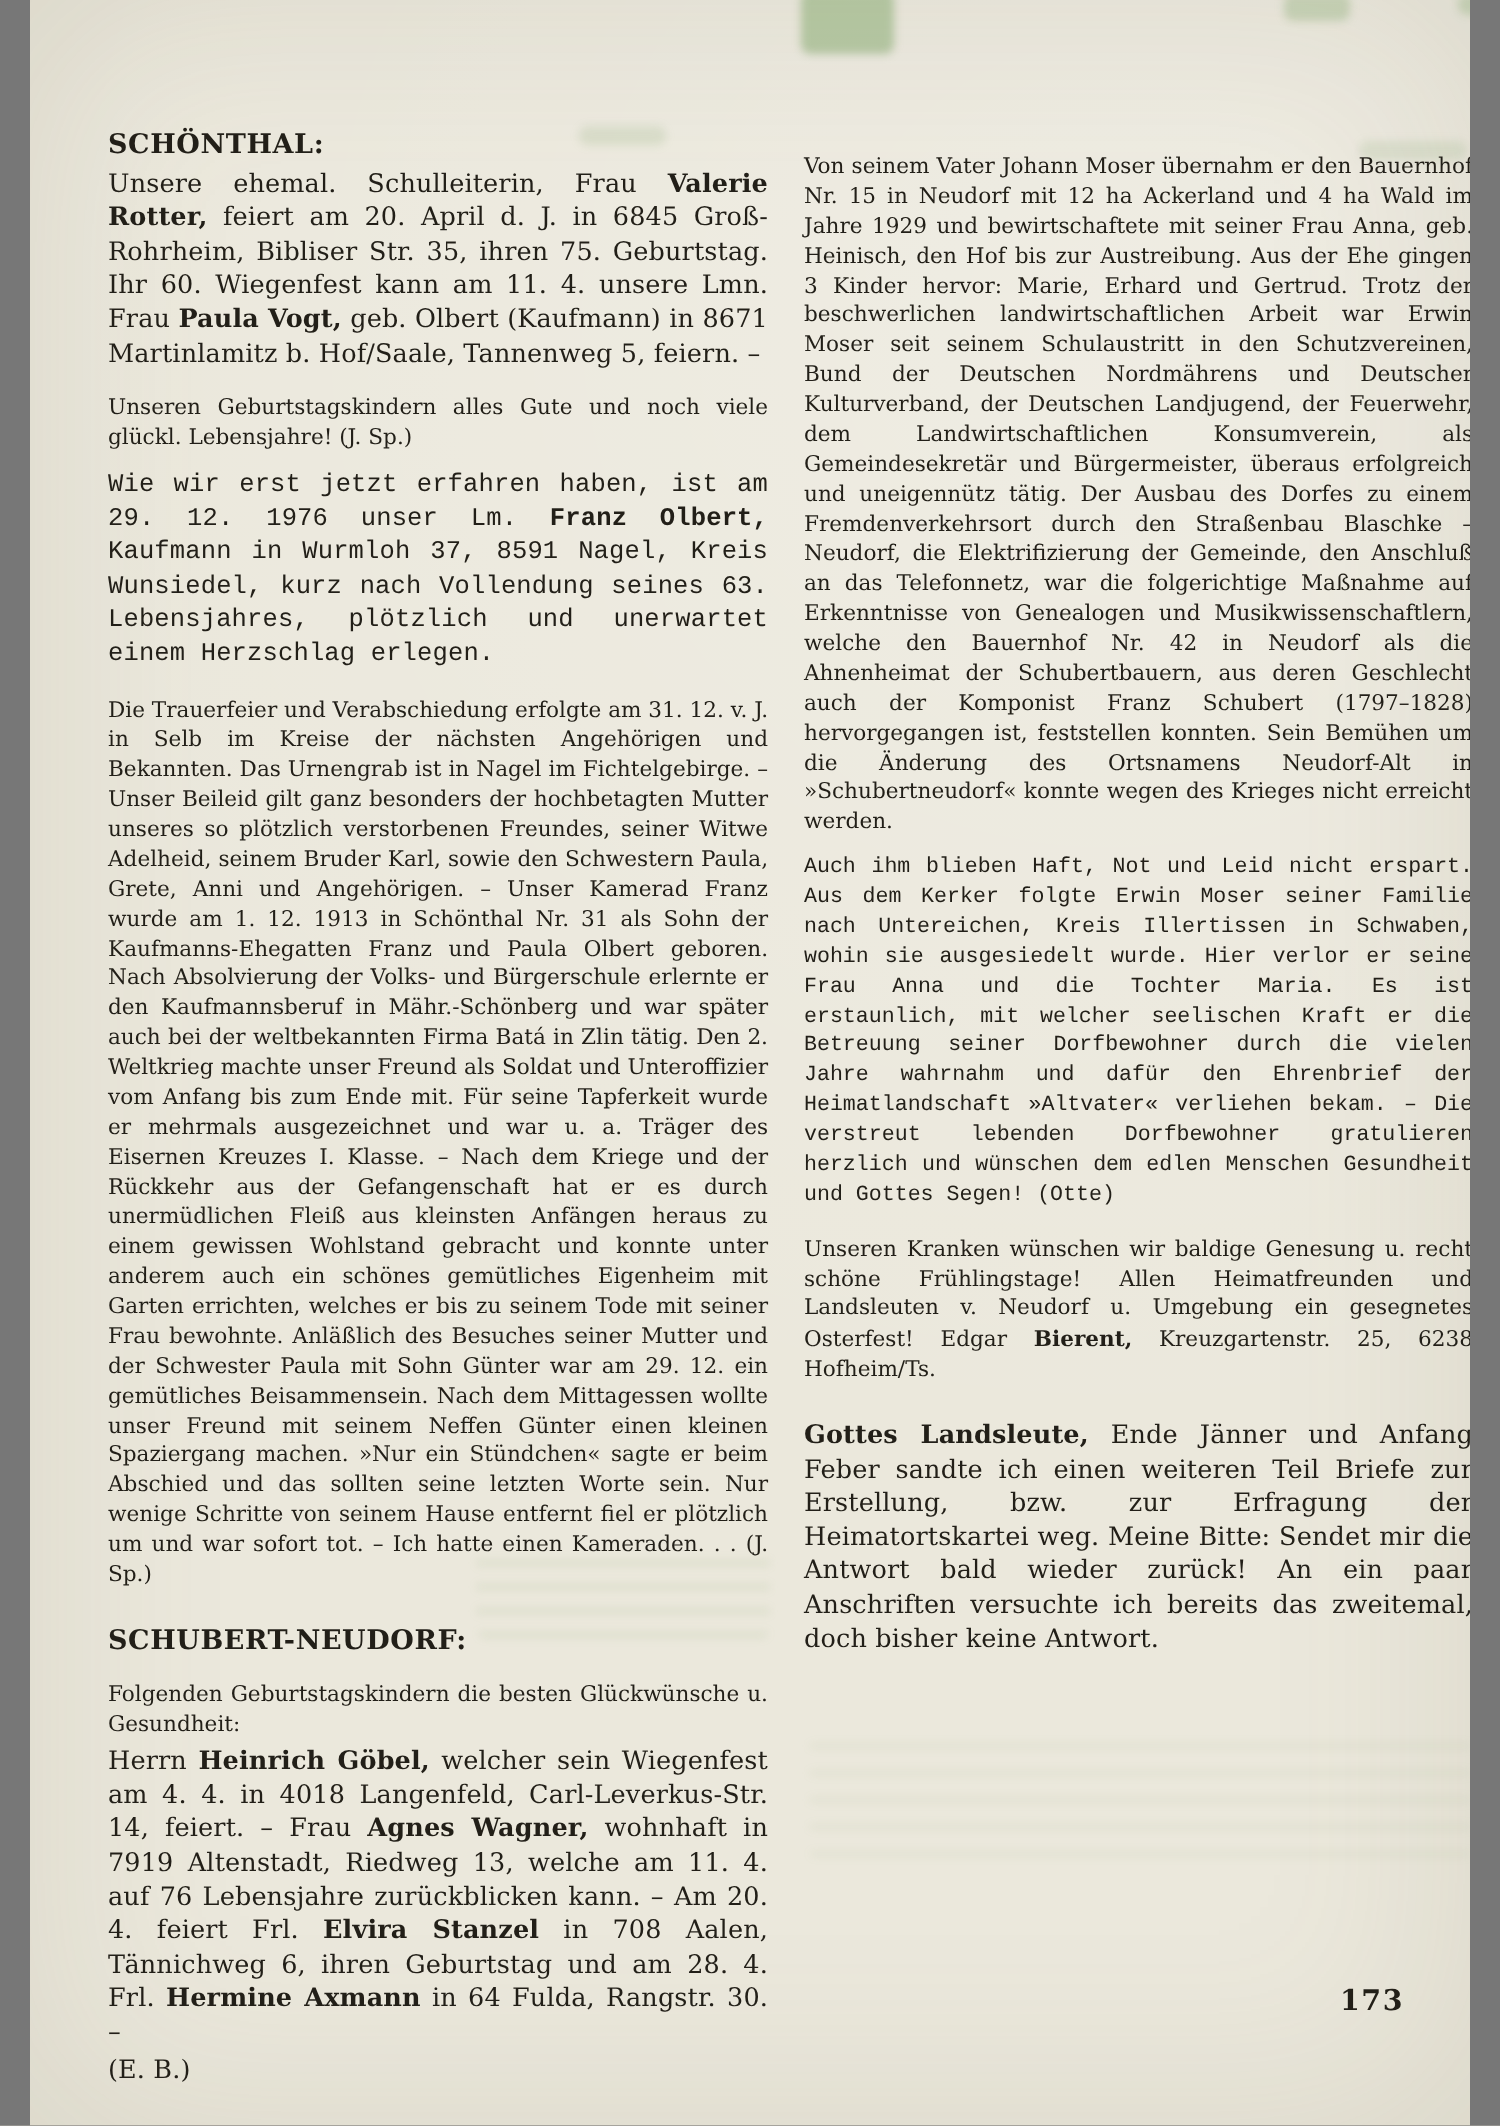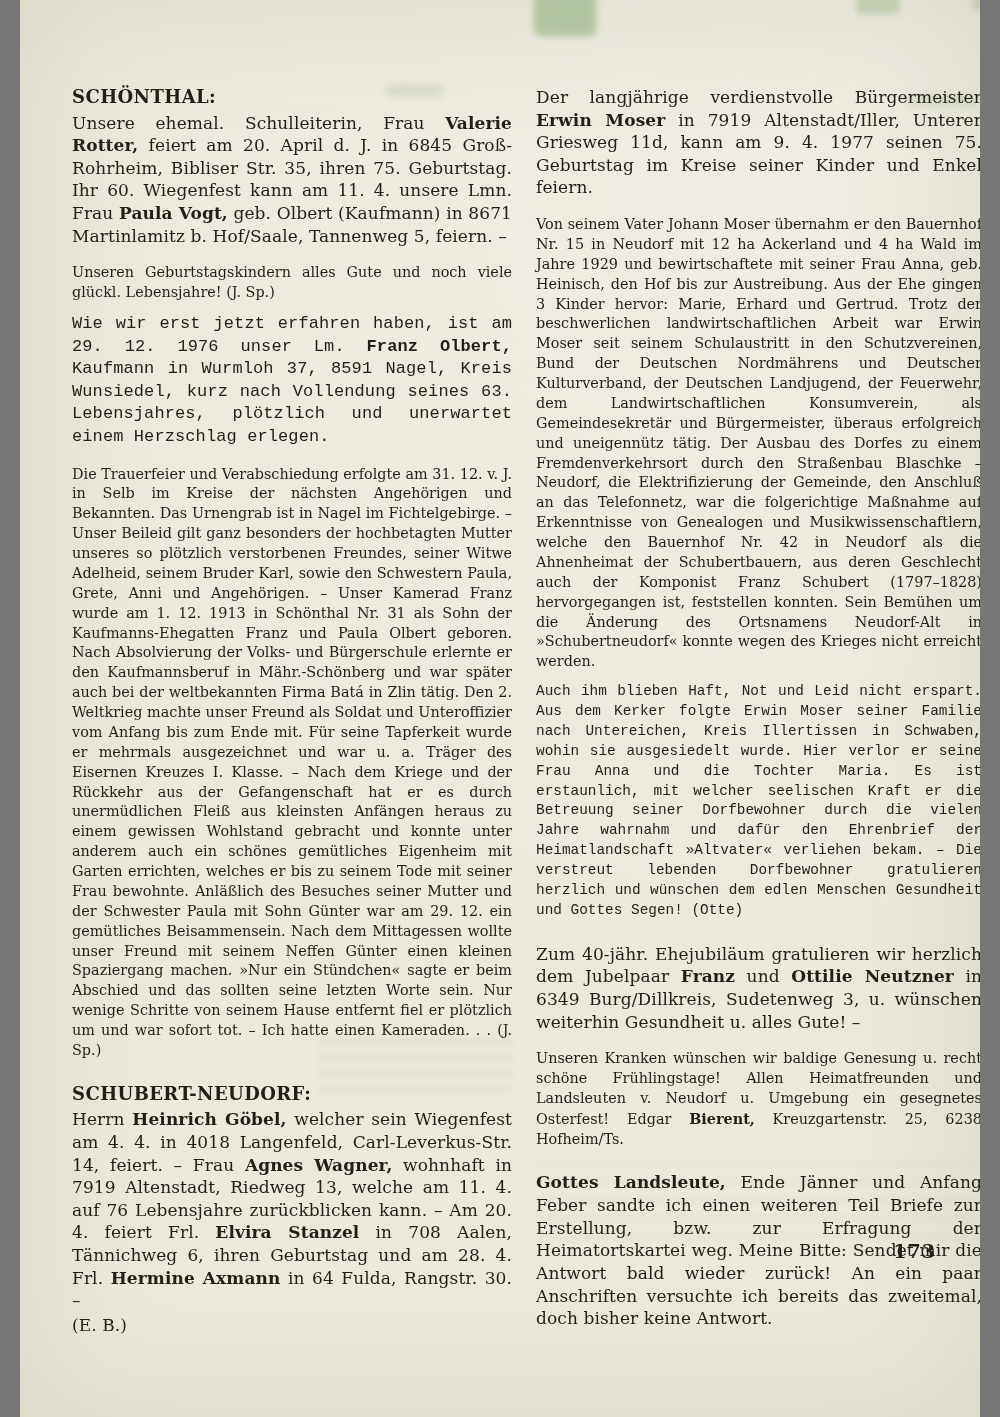--- a/index.html
+++ b/index.html
@@ -28,21 +28,21 @@
   .heading {
     margin:0 0 3px 0;
     font-size:18px; font-weight:700; letter-spacing:0.4px;
     line-height:1.25;
   }
   .b { font-weight:700; }
   .sp-sm { margin-top:10px;font-family:Liberation Mono, monospace; }
   .sp-lg { margin-top:22px; }
   .sig { text-align:left; padding-right:8px; }
   .page-number {
-    position:absolute; top:1240px; right:44px;
+    position:absolute; top:1323px; right:44px;
     font-size:19px; font-weight:700; letter-spacing:1px;
   }
   
   .ghost { position:absolute; pointer-events:none; filter:blur(3px); border-radius:6px; }
   .g1 { left:514px; top:-6px;  width:62px; height:42px; background:rgba(116,158,92,0.45); }
   .g2 { left:836px; top:-4px;  width:44px; height:18px; background:rgba(116,158,92,0.30); }
   .g3 { left:952px; top:-4px;  width:32px; height:14px; background:rgba(116,158,92,0.28); }
   .g4 { left:366px; top:84px;  width:58px; height:13px; background:rgba(116,158,92,0.16); }
   .g5 { left:886px; top:94px;  width:72px; height:13px; background:rgba(116,158,92,0.14); }
   .g6 { left:298px; top:1028px; width:195px; height:64px;
@@ -66,29 +66,28 @@
   <div class="columns">
 
     <div class="col-left">
       <h2 class="heading">SCHÖNTHAL:</h2>
       <p class="p-large"><span>Unsere ehemal. Schulleiterin, Frau </span><span class="b">Valerie Rotter,</span><span> feiert am 20. April d. J. in 6845 Groß-Rohrheim, Bibliser Str. 35, ihren 75. Geburtstag. Ihr 60. Wiegenfest kann am 11. 4. unsere Lmn. Frau </span><span class="b">Paula Vogt,</span><span> geb. Olbert (Kaufmann) in 8671 Martinlamitz b. Hof/Saale, Tannenweg 5, feiern. –</span></p>
       <p class="p-small"><span>Unseren Geburtstagskindern alles Gute und noch viele glückl. Lebensjahre! (J. Sp.)</span></p>
       <p class="p-large sp-sm"><span>Wie wir erst jetzt erfahren haben, ist am 29. 12. 1976 unser Lm. </span><span class="b">Franz Olbert,</span><span> Kaufmann in Wurmloh 37, 8591 Nagel, Kreis Wunsiedel, kurz nach Vollendung seines 63. Lebensjahres, plötzlich und unerwartet einem Herzschlag erlegen.</span></p>
       <p class="p-small"><span>Die Trauerfeier und Verabschiedung erfolgte am 31. 12. v. J. in Selb im Kreise der nächsten Angehörigen und Bekannten. Das Urnengrab ist in Nagel im Fichtelgebirge. – Unser Beileid gilt ganz besonders der hochbetagten Mutter unseres so plötzlich verstorbenen Freundes, seiner Witwe Adelheid, seinem Bruder Karl, sowie den Schwestern Paula, Grete, Anni und Angehörigen. – Unser Kamerad Franz wurde am 1. 12. 1913 in Schönthal Nr. 31 als Sohn der Kaufmanns-Ehegatten Franz und Paula Olbert geboren. Nach Absolvierung der Volks- und Bürgerschule erlernte er den Kaufmannsberuf in Mähr.-Schönberg und war später auch bei der weltbekannten Firma Batá in Zlin tätig. Den 2. Weltkrieg machte unser Freund als Soldat und Unteroffizier vom Anfang bis zum Ende mit. Für seine Tapferkeit wurde er mehrmals ausgezeichnet und war u. a. Träger des Eisernen Kreuzes I. Klasse. – Nach dem Kriege und der Rückkehr aus der Gefangenschaft hat er es durch unermüdlichen Fleiß aus kleinsten Anfängen heraus zu einem gewissen Wohlstand gebracht und konnte unter anderem auch ein schönes gemütliches Eigenheim mit Garten errichten, welches er bis zu seinem Tode mit seiner Frau bewohnte. Anläßlich des Besuches seiner Mutter und der Schwester Paula mit Sohn Günter war am 29. 12. ein gemütliches Beisammensein. Nach dem Mittagessen wollte unser Freund mit seinem Neffen Günter einen kleinen Spaziergang machen. »Nur ein Stündchen« sagte er beim Abschied und das sollten seine letzten Worte sein. Nur wenige Schritte von seinem Hause entfernt fiel er plötzlich um und war sofort tot. – Ich hatte einen Kameraden. . . (J. Sp.)</span></p>
 
       <h2 class="heading sp-lg">SCHUBERT-NEUDORF:</h2>
+      <p class="p-small"><span>Folgenden Geburtstagskindern die besten Glückwünsche u. Gesundheit:</span></p>
       <p class="p-large"><span>Herrn </span><span class="b">Heinrich Göbel,</span><span> welcher sein Wiegenfest am 4. 4. in 4018 Langenfeld, Carl-Leverkus-Str. 14, feiert. – Frau </span><span class="b">Agnes Wagner,</span><span> wohnhaft in 7919 Altenstadt, Riedweg 13, welche am 11. 4. auf 76 Lebensjahre zurückblicken kann. – Am 20. 4. feiert Frl. </span><span class="b">Elvira Stanzel</span><span> in 708 Aalen, Tännichweg 6, ihren Geburtstag und am 28. 4. Frl. </span><span class="b">Hermine Axmann</span><span> in 64 Fulda, Rangstr. 30. –</span></p>
       <p class="p-large sig"><span>(E. B.)</span></p>
     </div>
 
     <div class="col-right">
-      <p class="p-large"><span>Der langjährige verdienstvolle Bürgermeister </span><span class="b">Erwin Moser</span><span> in 7919 Altenstadt/Iller, Unterer Griesweg 11d, kann am 9. 4. 1977 seinen 75. Geburtstag im Kreise seiner Kinder und Enkel feiern.</span></p>
       <p class="p-small"><span>Von seinem Vater Johann Moser übernahm er den Bauernhof Nr. 15 in Neudorf mit 12 ha Ackerland und 4 ha Wald im Jahre 1929 und bewirtschaftete mit seiner Frau Anna, geb. Heinisch, den Hof bis zur Austreibung. Aus der Ehe gingen 3 Kinder hervor: Marie, Erhard und Gertrud. Trotz der beschwerlichen landwirtschaftlichen Arbeit war Erwin Moser seit seinem Schulaustritt in den Schutzvereinen, Bund der Deutschen Nordmährens und Deutscher Kulturverband, der Deutschen Landjugend, der Feuerwehr, dem Landwirtschaftlichen Konsumverein, als Gemeindesekretär und Bürgermeister, überaus erfolgreich und uneigennütz tätig. Der Ausbau des Dorfes zu einem Fremdenverkehrsort durch den Straßenbau Blaschke – Neudorf, die Elektrifizierung der Gemeinde, den Anschluß an das Telefonnetz, war die folgerichtige Maßnahme auf Erkenntnisse von Genealogen und Musikwissenschaftlern, welche den Bauernhof Nr. 42 in Neudorf als die Ahnenheimat der Schubertbauern, aus deren Geschlecht auch der Komponist Franz Schubert (1797–1828) hervorgegangen ist, feststellen konnten. Sein Bemühen um die Änderung des Ortsnamens Neudorf-Alt in »Schubertneudorf« konnte wegen des Krieges nicht erreicht werden.</span></p>
       <p class="p-small sp-sm"><span>Auch ihm blieben Haft, Not und Leid nicht erspart. Aus dem Kerker folgte Erwin Moser seiner Familie nach Untereichen, Kreis Illertissen in Schwaben, wohin sie ausgesiedelt wurde. Hier verlor er seine Frau Anna und die Tochter Maria. Es ist erstaunlich, mit welcher seelischen Kraft er die Betreuung seiner Dorfbewohner durch die vielen Jahre wahrnahm und dafür den Ehrenbrief der Heimatlandschaft »Altvater« verliehen bekam. – Die verstreut lebenden Dorfbewohner gratulieren herzlich und wünschen dem edlen Menschen Gesundheit und Gottes Segen! (Otte)</span></p>
-      <p class="p-large sp-lg"><span>Zum 40-jähr. Ehejubiläum gratulieren wir herzlich dem Jubelpaar </span><span class="b">Franz</span><span> und </span><span class="b">Ottilie Neutzner</span><span> in 6349 Burg/Dillkreis, Sudetenweg 3, u. wünschen weiterhin Gesundheit u. alles Gute! –</span></p>
       <p class="p-small"><span>Unseren Kranken wünschen wir baldige Genesung u. recht schöne Frühlingstage! Allen Heimatfreunden und Landsleuten v. Neudorf u. Umgebung ein gesegnetes Osterfest! Edgar </span><span class="b">Bierent,</span><span> Kreuzgartenstr. 25, 6238 Hofheim/Ts.</span></p>
       <p class="p-large sp-lg"><span class="b">Gottes Landsleute,</span><span> Ende Jänner und Anfang Feber sandte ich einen weiteren Teil Briefe zur Erstellung, bzw. zur Erfragung der Heimatortskartei weg. Meine Bitte: Sendet mir die Antwort bald wieder zurück! An ein paar Anschriften versuchte ich bereits das zweitemal, doch bisher keine Antwort.</span></p>
     </div>
 
   </div>
 
   <div class="page-number">173</div>
 
 </div>
 

